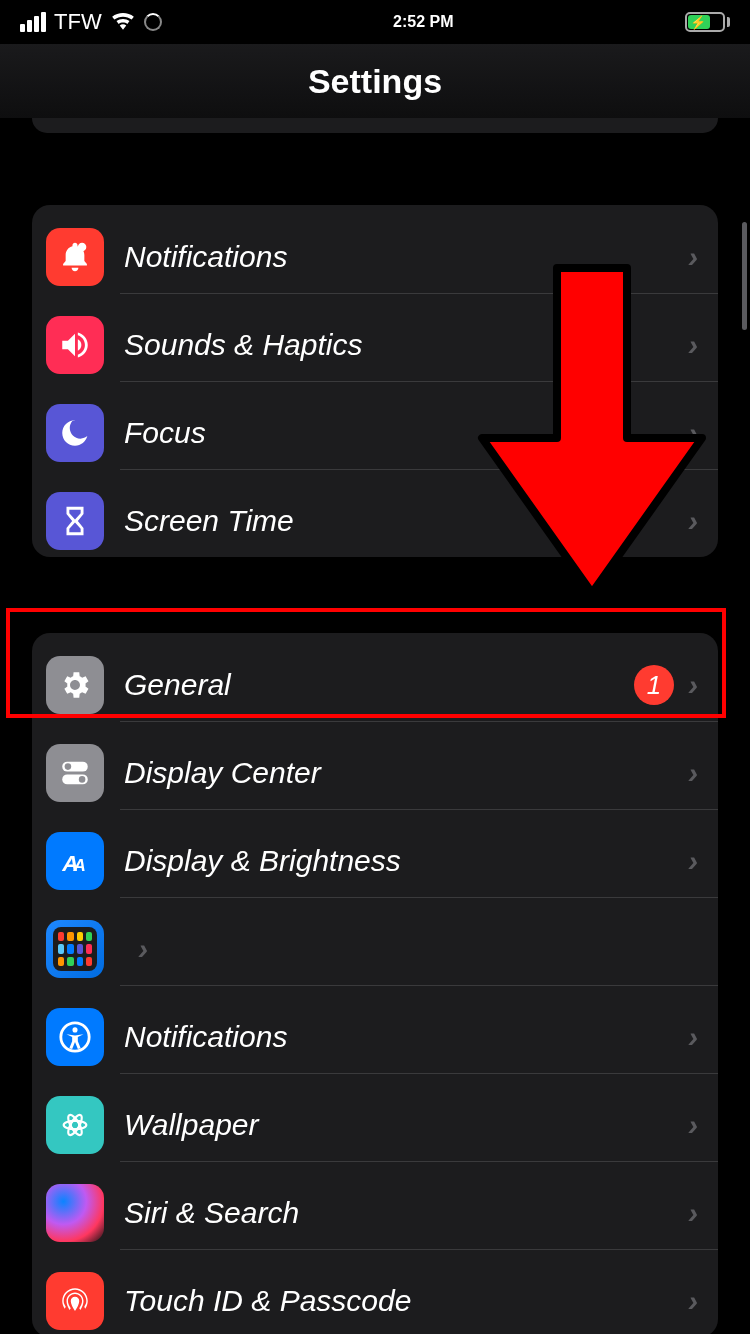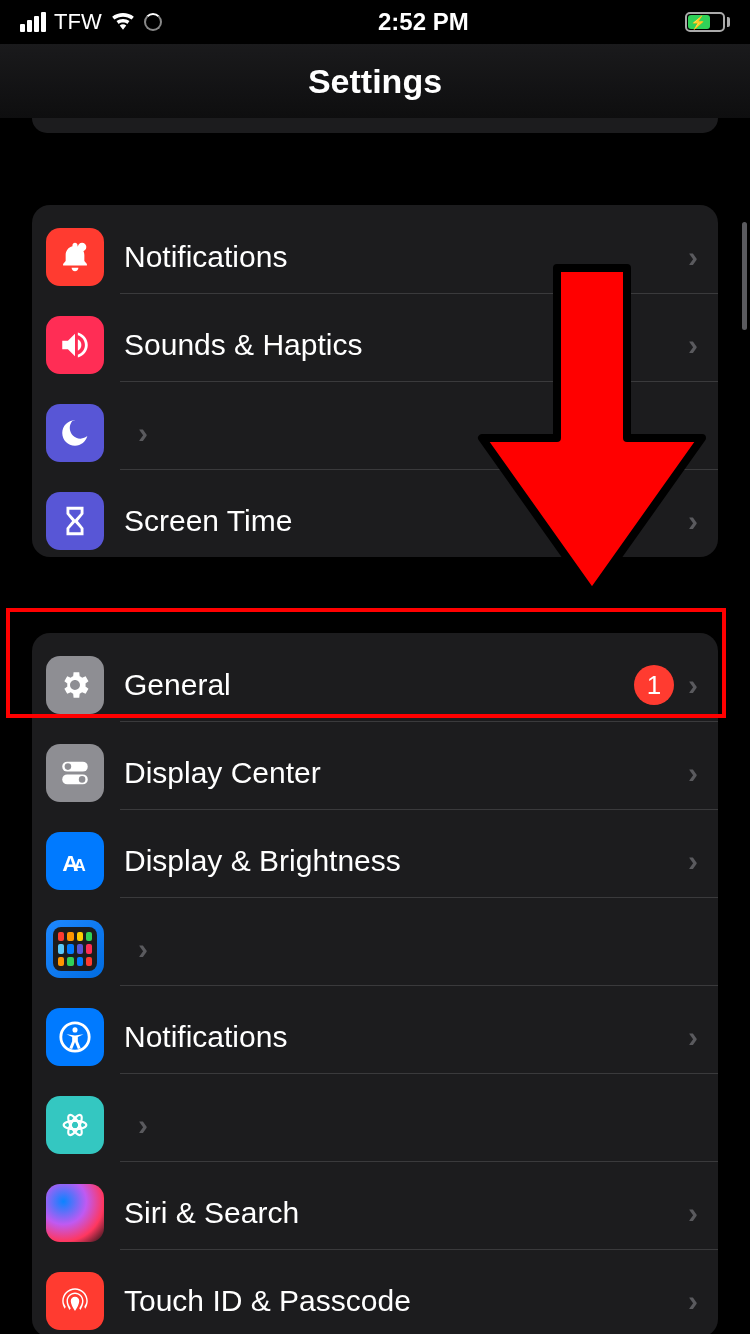--- a/index.html
+++ b/index.html
@@ -25,21 +25,21 @@
   .status-right { display: flex; align-items: center; gap: 6px; }
   .signal-bars { display: flex; align-items: flex-end; gap: 2px; }
   .signal-bars span { width: 5px; background: #fff; border-radius: 1px; }
   .signal-bars span:nth-child(1){height:8px;}
   .signal-bars span:nth-child(2){height:12px;}
   .signal-bars span:nth-child(3){height:16px;}
   .signal-bars span:nth-child(4){height:20px;}
   .carrier { font-size: 22px; font-weight:500; }
   .wifi-icon svg { width: 26px; height: 20px; }
   .spinner { width:18px; height:18px; border:2px solid #888; border-top-color:#fff; border-radius:50%; }
-  .time { font-size: 24px; font-weight:700; }
+  .time { font-size: 16px; font-weight:700; }
   .battery { display:flex; align-items:center; }
   .battery-body { width:40px; height:20px; border:2px solid #aaa; border-radius:5px; position:relative; }
   .battery-fill { position:absolute; left:1px; top:1px; bottom:1px; width:60%; background:#30d158; border-radius:3px; display:flex; align-items:center; justify-content:center;}
   .battery-tip { width:3px; height:10px; background:#aaa; border-radius:0 2px 2px 0; margin-left:2px;}
   .bolt { color:#000; font-size:13px; }
 
   .header {
     height: 74px;
     display:flex;
     align-items:center;
@@ -70,20 +70,21 @@
   }
   .group + .group { margin-top: 72px; }
   .group.second { margin-top: 76px; }
 
   .row {
     display:flex;
     align-items:center;
     height: 88px;
     padding: 16px 20px 0 14px;
     position:relative;
+    font-style:italic;
   }
   .row + .row::before {
     content:"";
     position:absolute;
     left: 88px; right:0; top:0;
     height:1px;
     background:#3a3a3c;
   }
   .icon-box {
     width: 58px; height: 58px;
@@ -227,20 +228,21 @@
       <div class="row-label">Sounds &amp; Haptics</div>
       <div class="chevron">›</div>
     </div>
 
     <div class="row">
       <div class="icon-box bg-indigo">
         <svg viewBox="0 0 24 24">
             <path d="M12 3c-5 0-9 4-9 9s4 9 9 9c4.2 0 7.7-2.9 8.7-6.8-1.3 1.1-3 1.8-4.9 1.8-4.1 0-7.5-3.4-7.5-7.5 0-1.9.7-3.6 1.8-4.9C12.6 3 12.3 3 12 3z"></path>
           </svg>
       </div>
+      <div class="row-label">Focus</div>
       <div class="chevron">›</div>
     </div>
 
     <div class="row">
       <div class="icon-box bg-indigo">
         <svg viewBox="0 0 24 24">
             <path d="M6 2h12v5l-4 5 4 5v5H6v-5l4-5-4-5V2zm2 2v2.5L12 11l4-4.5V4H8zm0 16h8v-2.5L12 13l-4 4.5V20z"></path>
           </svg>
       </div>
       <div class="row-label">Screen Time</div>
@@ -320,20 +322,21 @@
 
     <div class="row">
       <div class="icon-box bg-teal">
         <svg viewBox="0 0 24 24">
             <circle cx="12" cy="12" r="3" fill="none" stroke="#fff" stroke-width="1.5"></circle>
             <ellipse cx="12" cy="12" rx="8" ry="3" fill="none" stroke="#fff" stroke-width="1.5"></ellipse>
             <ellipse cx="12" cy="12" rx="8" ry="3" fill="none" stroke="#fff" stroke-width="1.5" transform="rotate(60 12 12)"></ellipse>
             <ellipse cx="12" cy="12" rx="8" ry="3" fill="none" stroke="#fff" stroke-width="1.5" transform="rotate(-60 12 12)"></ellipse>
           </svg>
       </div>
+      <div class="row-label">Wallpaper</div>
       <div class="chevron">›</div>
     </div>
 
     <div class="row">
       <div class="icon-box bg-siri"></div>
       <div class="row-label">Siri &amp; Search</div>
       <div class="chevron">›</div>
     </div>
 
     <div class="row">

